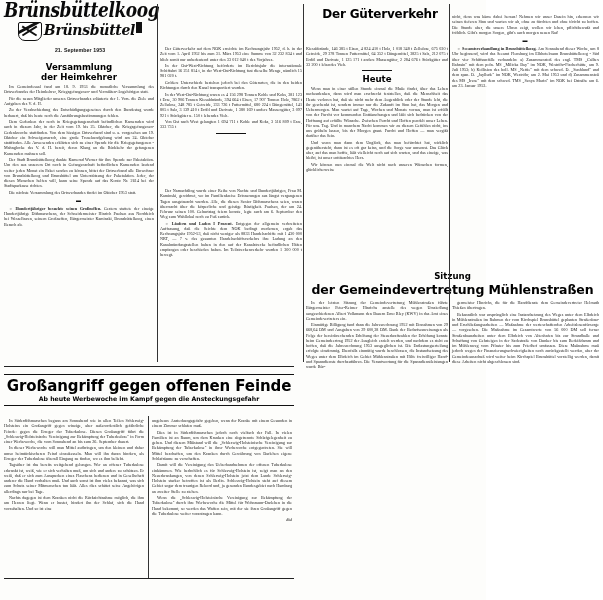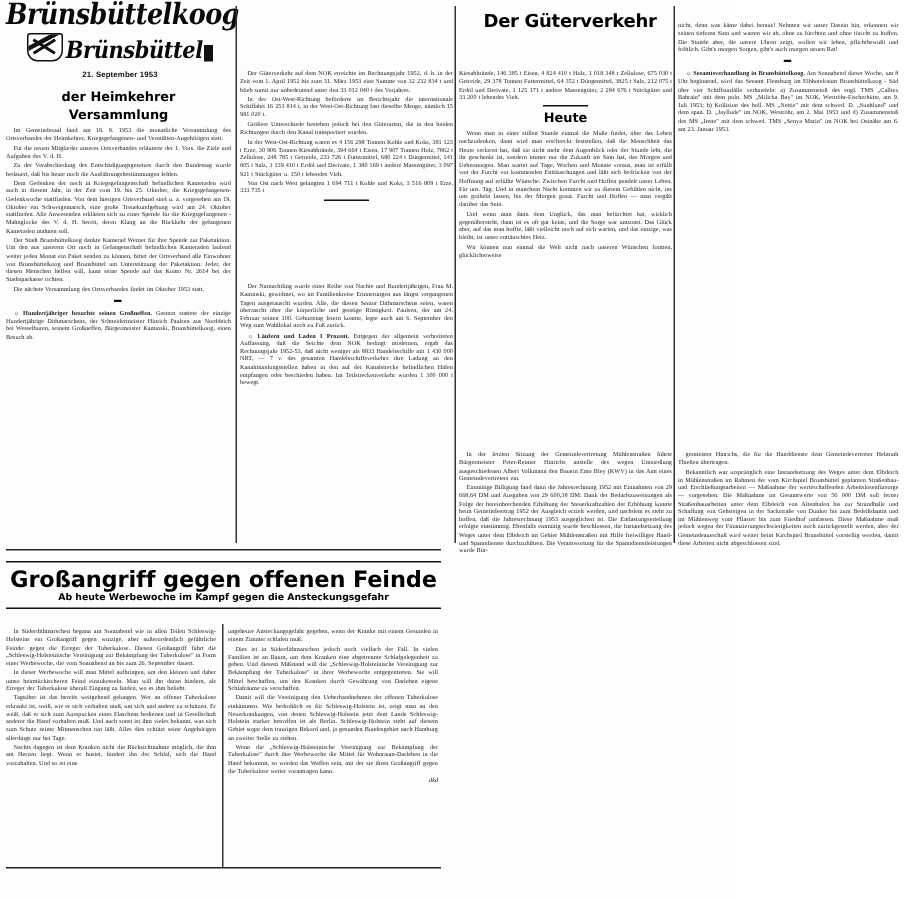--- a/index.html
+++ b/index.html
@@ -37,21 +37,21 @@
     font-size: 17px;
     letter-spacing: -0.4px;
     line-height: 17px;
     text-align: center;
     color: #0a0a0a;
     font-style: italic;
     transform: scaleY(1.15);
   }
   .logo-row2 {
     display: flex;
-    align-items: flex-end;
+    align-items: flex-start;
     justify-content: center;
     margin-top: 3px;
   }
   .crest {
     width: 22px;
     height: 17px;
     border: 1.2px solid #111;
     border-radius: 2px 2px 7px 7px;
     position: relative;
     margin-right: 2px;
@@ -218,22 +218,22 @@
       <span class="crest">
           <span class="crest-band"></span>
         </span>
       <span class="logo-line2">Brünsbüttel</span>
         <span class="logo-bar"></span>
     </div>
     <div class="issue-date">21. September 1953</div>
   </div>
 
   <div class="col" style="left:4px; top:62px; width:150px;">
+    <h2 class="sec-head">Versammlung</h2>
     <h2 class="sec-head" style="margin-top:-2px;">der Heimkehrer</h2>
-    <h2 class="sec-head">Versammlung</h2>
     <p class="body">Im Gemeindesaal fand am 18. 9. 1953 die monatliche Versammlung des Ortsverbandes der Heimkehrer, Kriegsgefangenen- und Vermißten-Angehörigen statt.</p>
     <p class="body">Für die neuen Mitglieder unseres Ortsverbandes erläuterte der 1. Vors. die Ziele und Aufgaben des V. d. H.</p>
     <p class="body">Zu der Verabschiedung des Entschädigungsgesetzes durch den Bundestag wurde bedauert, daß bis heute noch die Ausführungsbestimmungen fehlen.</p>
     <p class="body">Dem Gedenken der noch in Kriegsgefangenschaft befindlichen Kameraden wird auch in diesem Jahr, in der Zeit vom 19. bis 25. Oktober, die Kriegsgefangenen-Gedenkwoche stattfinden. Von dem hiesigen Ortsverband sind u. a. vorgesehen am 19. Oktober ein Schweigemarsch, eine große Treuekundgebung wird am 24. Oktober stattfinden. Alle Anwesenden erklärten sich zu einer Spende für die Kriegsgefangenen - Mahnglocke des V. d. H. bereit, deren Klang an die Rückkehr der gefangenen Kameraden mahnen soll.</p>
     <p class="body">Der Stadt Brunsbüttelkoog dankte Kamerad Werner für ihre Spende zur Paketaktion. Um den aus unserem Ort noch in Gefangenschaft befindlichen Kameraden laufend weiter jeden Monat ein Paket senden zu können, bittet der Ortsverband alle Einwohner von Brunsbüttelkoog und Brunsbüttel um Unterstützung der Paketaktion. Jeder, der diesen Menschen helfen will, kann seine Spende auf das Konto Nr. 2614 bei der Stadtsparkasse richten.</p>
     <p class="body">Die nächste Versammlung des Ortsverbandes findet im Oktober 1953 statt.</p>
     <div class="dingbat">▬</div>
     <p class="body"><b>☼ Hundertjähriger besuchte seinen Großneffen.</b> <span>Gestern stattete der einzige Hundertjährige Dithmarschens, der Schneidermeister Hinrich Paulsen aus Norddeich bei Wesselburen, seinem Großneffen, Bürgermeister Kaminski, Brunsbüttelkoog, einen Besuch ab.</span></p>
   </div>
 
@@ -263,20 +263,24 @@
     <p class="body">Und wenn man dann dem Unglück, das man befürchtet hat, wirklich gegenübersteht, dann ist es oft gar keins, und die Sorge war umsonst. Das Glück aber, auf das man hoffte, läßt vielleicht noch auf sich warten, und das einzige, was bleibt, ist unser enttäuschtes Herz.</p>
     <p class="body">Wir können nun einmal die Welt nicht nach unseren Wünschen formen, glücklicherweise</p>
   </div>
 
   <div class="col" style="left:452px; top:14px; width:147px;">
     <p class="body ni">nicht, denn was käme dabei heraus! Nehmen wir unser Dasein hin, erkennen wir seinen tieferen Sinn und warten wir ab, ohne zu fürchten und ohne töricht zu hoffen. Die Stunde aber, die unsere Uhren zeigt, wollen wir leben, pflichtbewußt und fröhlich. Gibt's morgen Sorgen, gibt's auch morgen neuen Rat!</p>
     <div class="dingbat">▬</div>
     <p class="body"><b>☼ Seeamtsverhandlung in Brunsbüttelkoog.</b> <span>Am Sonnabend dieser Woche, um 8 Uhr beginnend, wird das Seeamt Flensburg im Elbhotelraum Brunsbüttelkoog - Süd über vier Schiffsunfälle verhandeln: a) Zusammenstoß des engl. TMS „Calltex Bahrain" mit dem poln. MS „Milicka Bay" im NOK, Weströhr-Fischerhütte, am 9. Juli 1953; b) Kollision des holl. MS „Nettie" mit dem schwed. D. „Sunhlund" und dem span. D. „Jayllude" im NOK, Weströhr, am 2. Mai 1953 und d) Zusammenstoß des MS „Irene" mit dem schwed. TMS „Senya Marin" im NOK bei Ostnähe am 6. am 23. Januar 1953.</span></p>
   </div>
 
+  <div class="col" style="left:306px; top:272px; width:293px;">
+    <h3 class="col-head" style="font-size:8.6px;">Sitzung</h3>
+    <h1 class="banner-head" style="font-size:12.5px; line-height:13px;">der Gemeindevertretung Mühlenstraßen</h1>
+  </div>
 
   <div class="col" style="left:306px; top:300px; width:142px;">
     <p class="body">In der letzten Sitzung der Gemeindevertretung Mühlenstraßen führte Bürgermeister Peter-Reimer Hinrichs anstelle des wegen Umsiedlung ausgeschiedenen Albert Volkmann den Bauern Emo Bley (KWV) in das Amt eines Gemeindevertreters ein.</p>
     <p class="body">Einmütige Billigung fand dann die Jahresrechnung 1952 mit Einnahmen von 29 668,64 DM und Ausgaben von 29 600,38 DM. Dank der Bedarfszuweisungen als Folge der hereinbrechenden Erhöhung der Steuerkraftzahlen der Erhöhung konnte beim Gemeindeertrag 1952 der Ausgleich erzielt werden, und nachdem es steht zu hoffen, daß die Jahresrechnung 1953 ausgeglichen ist. Die Entlastungserteilung erfolgte einstimmig. Ebenfalls einmütig wurde beschlossen, die Instandsetzung des Weges unter dem Elbdeich im Gebiet Mühlenstraßen mit Hilfe freiwilliger Hand- und Spanndienste durchzuführen. Die Verantwortung für die Spanndienstleistungen wurde Bür-</p>
   </div>
 
   <div class="col" style="left:452px; top:300px; width:147px;">
     <p class="body">germeister Hinrichs, die für die Handdienste dem Gemeindevertreter Helmuth Thießen übertragen.</p>
     <p class="body">Bekanntlich war ursprünglich eine Instandsetzung des Weges unter dem Elbdeich in Mühlenstraßen im Rahmen der vom Kirchspiel Brunsbüttel geplanten Straßenbau- und Erschließungsarbeiten — Maßnahme der werteschaffenden Arbeitslosenfürsorge — vorgesehen. Die Maßnahme im Gesamtwerte von 56 000 DM soll ferner Straßenbauarbeiten unter dem Elbdeich von Altenhafen bis zur Strandhalle und Schaffung von Gehsteigen in der Sackstraße von Dunker bis zum Bedeißdamm und im Mühlenweg vom Pflaster bis zum Friedhof umfassen. Diese Maßnahme muß jedoch wegen der Finanzierungsschwierigkeiten noch zurückgestellt werden, aber der Gemeindeausschuß wird weiter beim Kirchspiel Brunsbüttel vorstellig werden, damit diese Arbeiten nicht abgeschlossen sind.</p>
   </div>

